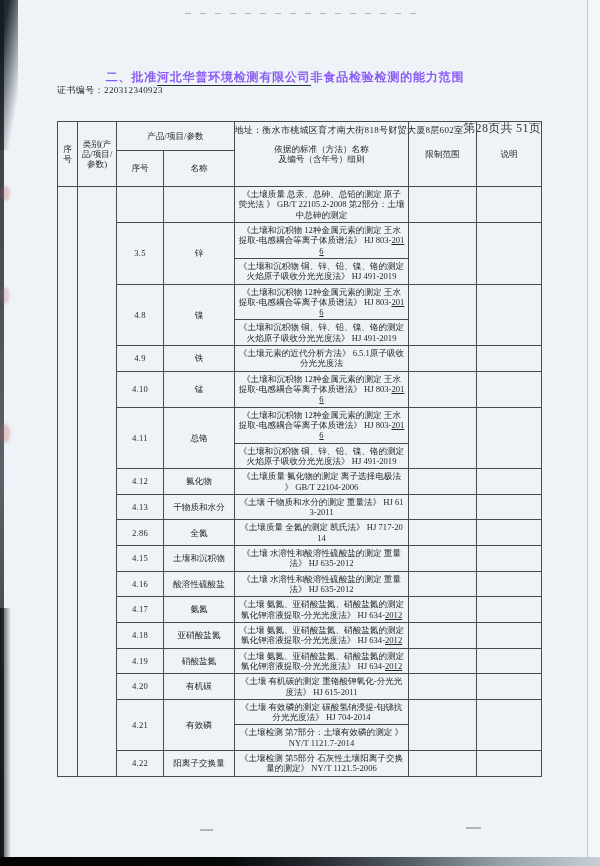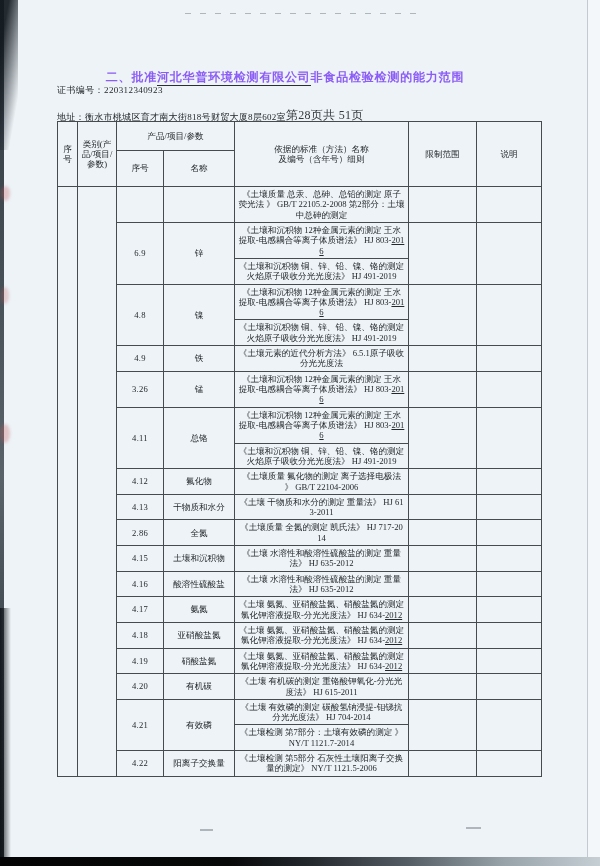--- a/index.html
+++ b/index.html
@@ -11,22 +11,22 @@
   }
   .sheet{position:absolute;inset:0;}
   
   .title{
     position:absolute;top:69px;left:0;width:570px;text-align:center;
     font-size:12px;font-weight:700;letter-spacing:.8px;color:#8b5cf6;
     white-space:nowrap;
   }
   .title .company{border-bottom:1px solid #2a2f33;padding-bottom:1px;}
   .meta-cert{position:absolute;left:57px;top:84px;font-size:9px;letter-spacing:.4px;}
-  .meta-addr{position:absolute;left:57px;top:107px;width:484px;font-size:9px;letter-spacing:.3px;
-    display:flex;justify-content:flex-start;align-items:flex-end;}
+  .meta-addr{position:absolute;left:57px;top:120px;width:484px;font-size:9px;letter-spacing:.3px;
+    display:flex;justify-content:flex-end;align-items:flex-end;}
   .page-info{font-size:12px;color:#34393d;}
   
   table.cap{
     position:absolute;left:57px;top:121px;width:484px;
     border-collapse:collapse;table-layout:fixed;
     font-size:8.6px;line-height:1.2;color:#24282c;
   }
   table.cap th,table.cap td{
     border:1px solid #464b50;padding:2px 3px;text-align:center;
     vertical-align:middle;font-weight:400;word-break:break-all;
@@ -105,21 +105,21 @@
         <tr>
           <td class="c-outer" rowspan="21"></td>
           <td class="c-outer" rowspan="21"></td>
           <td class="c-seq" rowspan="1"></td>
           <td class="c-name" rowspan="1"></td>
           <td class="c-std">《土壤质量 总汞、总砷、总铅的测定 原子荧光法 》 GB/T 22105.2-2008 第2部分：土壤中总砷的测定</td>
           <td class="c-limit" rowspan="1"></td>
           <td class="c-note" rowspan="1"></td>
         </tr>
         <tr>
-          <td class="c-seq" rowspan="2">6.9</td>
+          <td class="c-seq" rowspan="2">3.5</td>
           <td class="c-name" rowspan="2">锌</td>
           <td class="c-std">《土壤和沉积物 12种金属元素的测定 王水提取-电感耦合等离子体质谱法》 HJ 803-<span class="u">2016</span></td>
           <td class="c-limit" rowspan="2"></td>
           <td class="c-note" rowspan="2"></td>
         </tr>
         <tr>
           <td class="c-std">《土壤和沉积物 铜、锌、铅、镍、铬的测定 火焰原子吸收分光光度法》 HJ 491-2019</td>
         </tr>
         <tr>
           <td class="c-seq" rowspan="2">4.8</td>
@@ -132,21 +132,21 @@
           <td class="c-std">《土壤和沉积物 铜、锌、铅、镍、铬的测定 火焰原子吸收分光光度法》 HJ 491-2019</td>
         </tr>
         <tr>
           <td class="c-seq" rowspan="1">4.9</td>
           <td class="c-name" rowspan="1">铁</td>
           <td class="c-std">《土壤元素的近代分析方法》 6.5.1原子吸收分光光度法</td>
           <td class="c-limit" rowspan="1"></td>
           <td class="c-note" rowspan="1"></td>
         </tr>
         <tr>
-          <td class="c-seq" rowspan="1">3.26</td>
+          <td class="c-seq" rowspan="1">4.10</td>
           <td class="c-name" rowspan="1">锰</td>
           <td class="c-std">《土壤和沉积物 12种金属元素的测定 王水提取-电感耦合等离子体质谱法》 HJ 803-<span class="u">2016</span></td>
           <td class="c-limit" rowspan="1"></td>
           <td class="c-note" rowspan="1"></td>
         </tr>
         <tr>
           <td class="c-seq" rowspan="2">4.11</td>
           <td class="c-name" rowspan="2">总铬</td>
           <td class="c-std">《土壤和沉积物 12种金属元素的测定 王水提取-电感耦合等离子体质谱法》 HJ 803-<span class="u">2016</span></td>
           <td class="c-limit" rowspan="2"></td>

